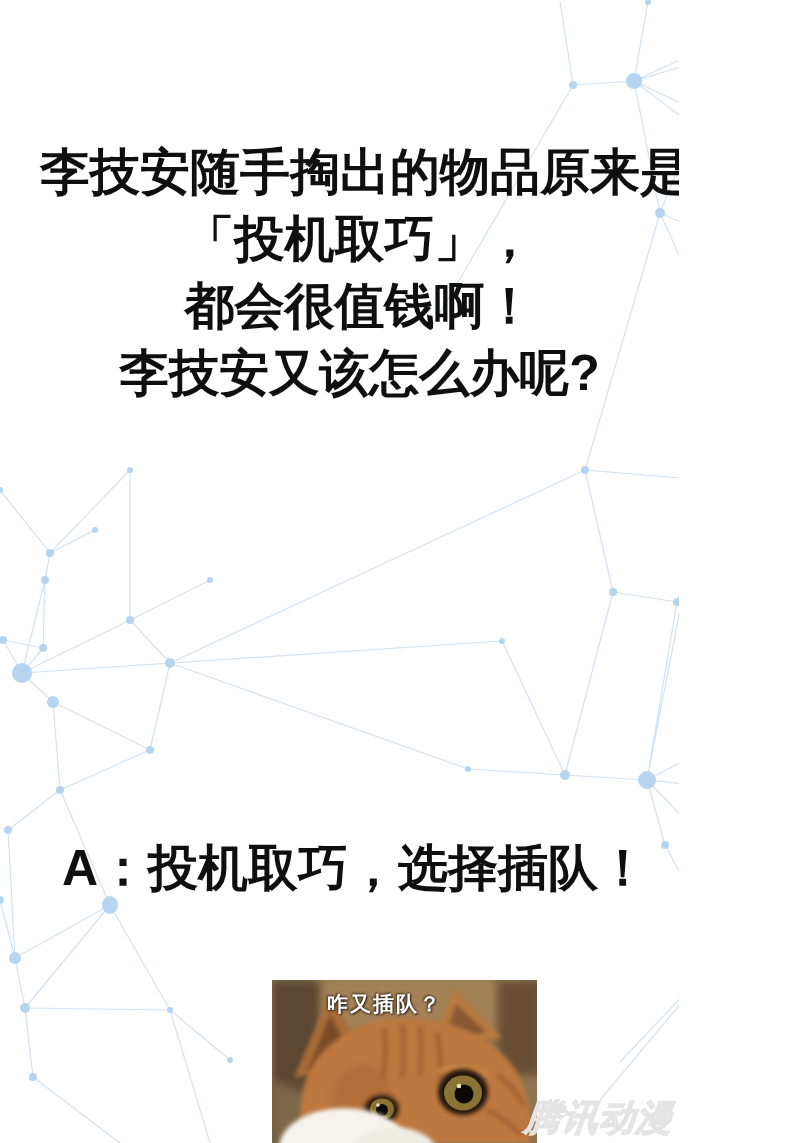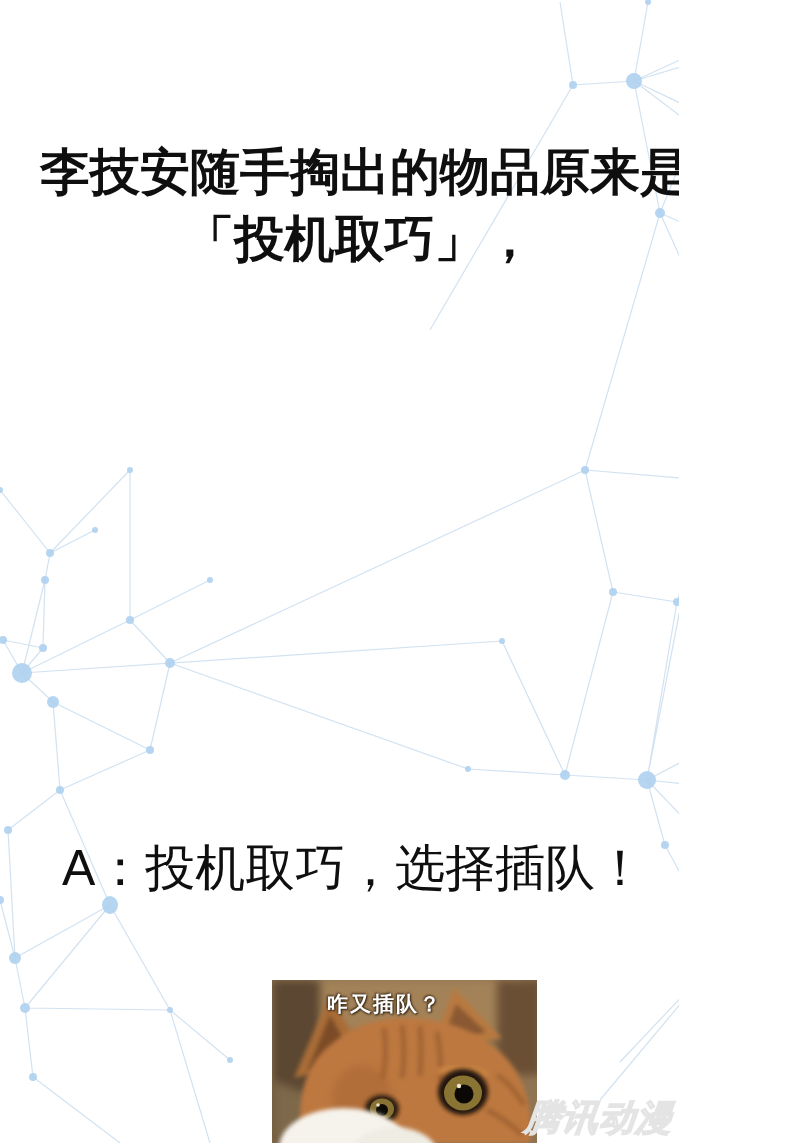--- a/index.html
+++ b/index.html
@@ -9,21 +9,21 @@
     font-family:"Liberation Sans","DejaVu Sans",sans-serif;
   }
   .network-bg{position:absolute;inset:0;width:800px;height:1143px;}
   .narration{
     position:absolute;top:139px;left:40px;right:0;
     text-align:center;font-size:50px;line-height:67px;font-weight:700;
     color:var(--text-color,#0f0f0f);white-space:nowrap;
   }
   .option-line{
     position:absolute;top:840px;left:62px;
-    font-size:50px;line-height:56px;font-weight:400;
+    font-size:50px;line-height:56px;font-weight:700;
     color:var(--text-color,#0f0f0f);white-space:nowrap;
   }
   .meme{
     position:absolute;left:272px;top:980px;width:265px;height:163px;
     overflow:hidden;background:#0f172a;
   }
   .meme svg{display:block;width:265px;height:163px;}
   .meme-caption{
     position:absolute;top:10px;left:-20px;width:100%;
     text-align:center;font-size:21px;font-weight:700;color:#ffffff;
@@ -124,20 +124,22 @@
       <circle cx="33" cy="1077" r="4"></circle>
         <circle cx="0" cy="900" r="4"></circle>
         <circle cx="170" cy="1010" r="3"></circle>
       <circle cx="230" cy="1060" r="3"></circle>
     </g>
   </svg>
 
   <div class="narration">
     <div>李技安随手掏出的物品原来是</div>
     <div>「投机取巧」，</div>
+    <div>都会很值钱啊！</div>
+    <div>李技安又该怎么办呢?</div>
   </div>
 
   <div class="option-line">A：投机取巧，选择插队！</div>
 
   <div class="meme">
     <svg viewBox="0 0 265 163" preserveAspectRatio="none" xmlns="http://www.w3.org/2000/svg" aria-hidden="true">
       <defs>
         <filter id="b2" x="-30%" y="-30%" width="160%" height="160%">
             <feGaussianBlur stdDeviation="2"></feGaussianBlur>
           </filter>

